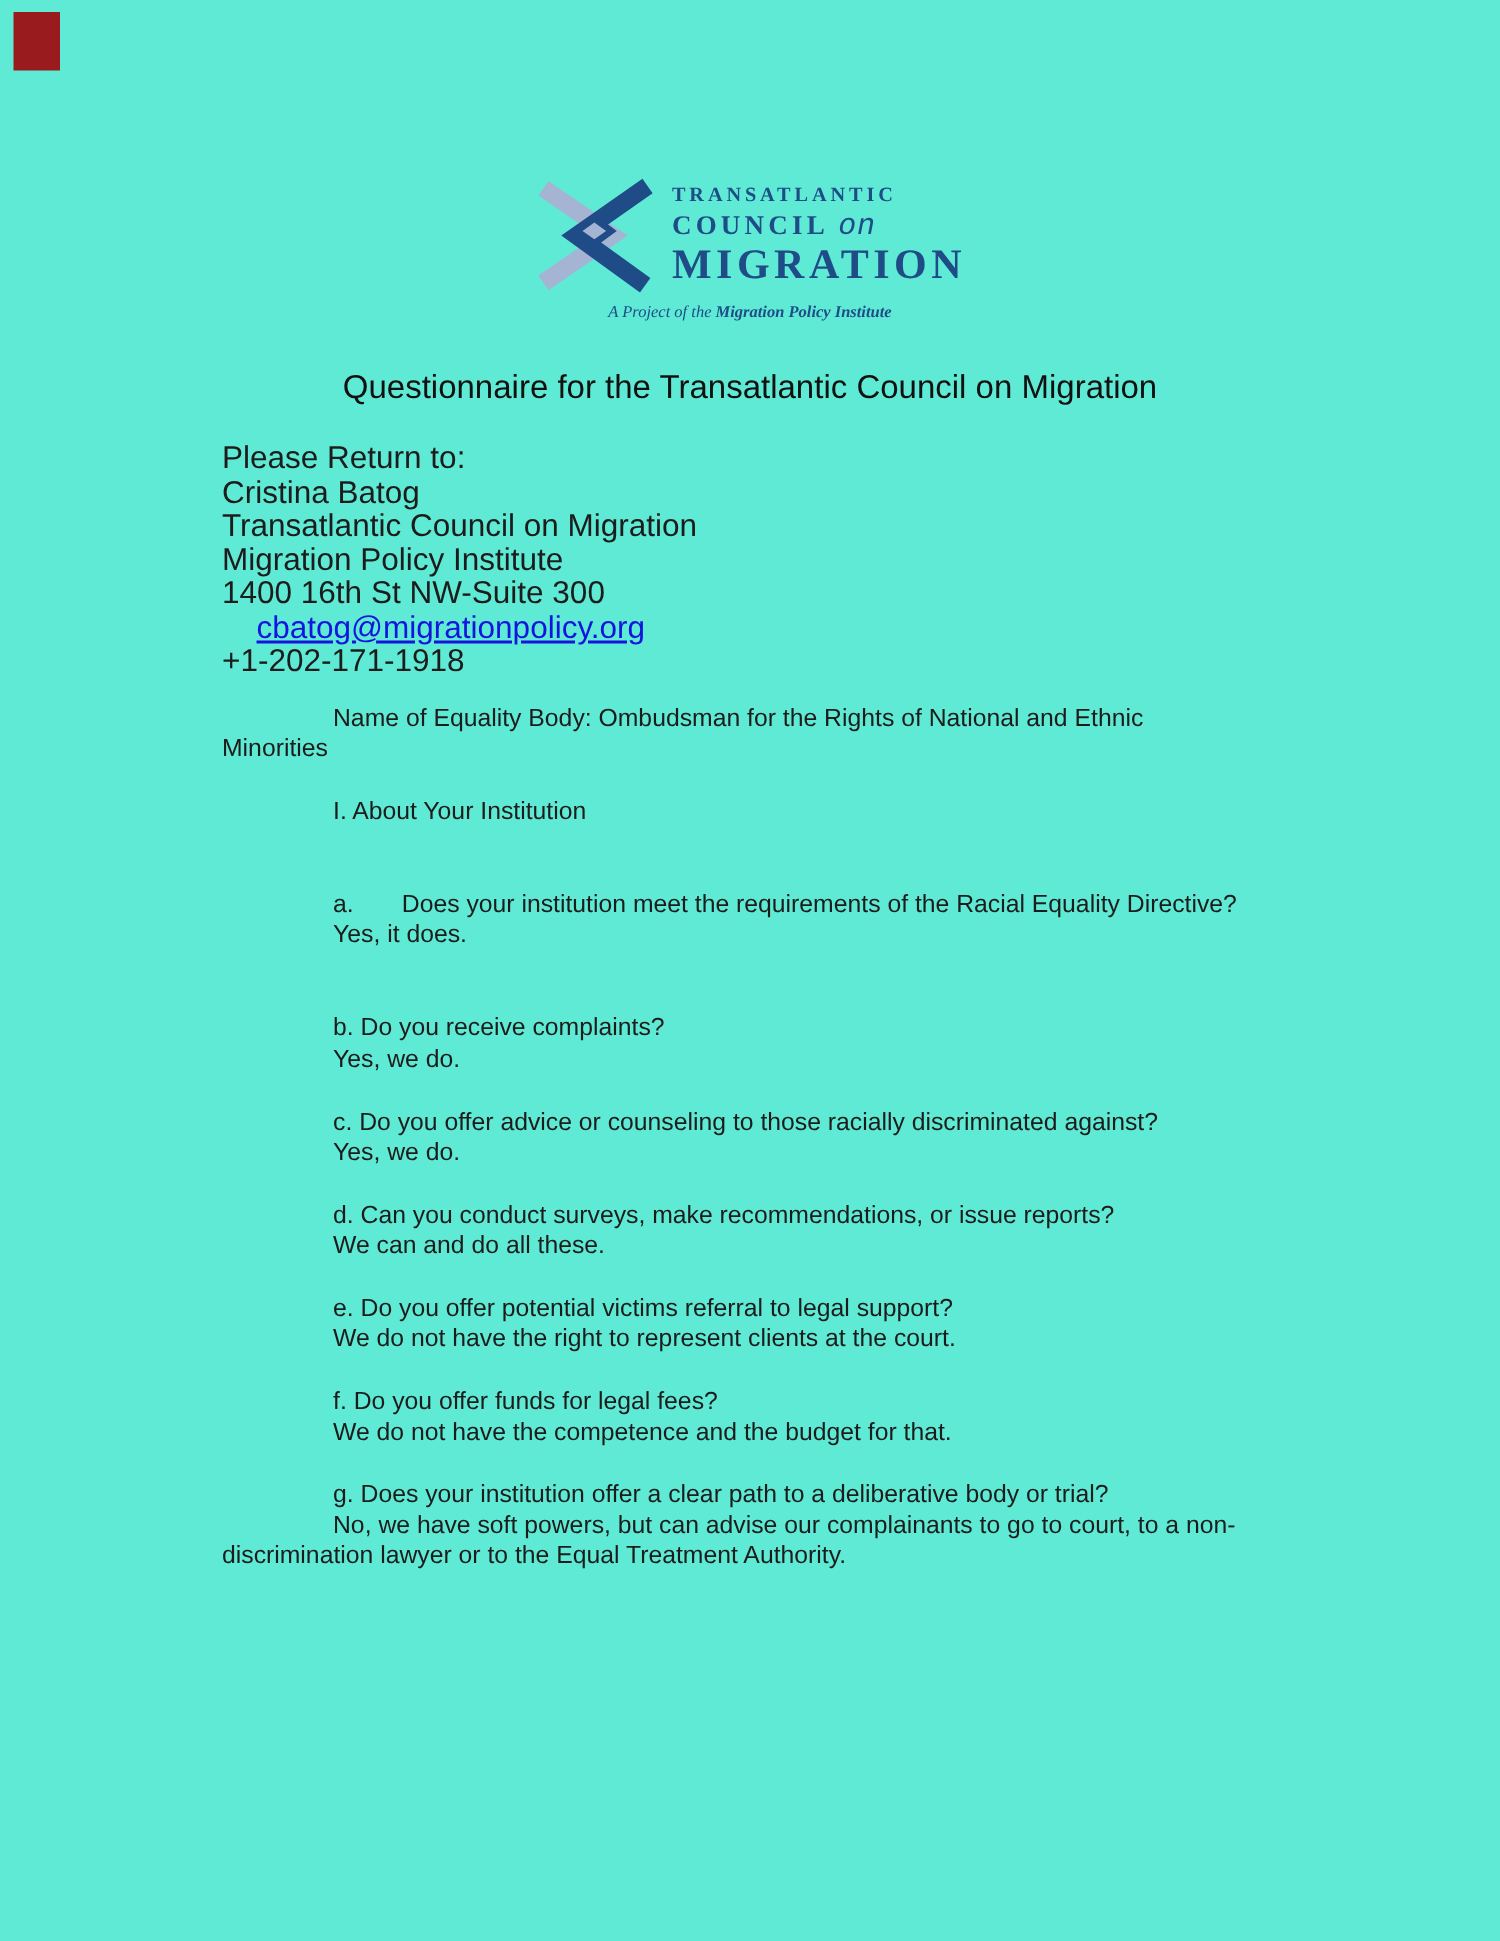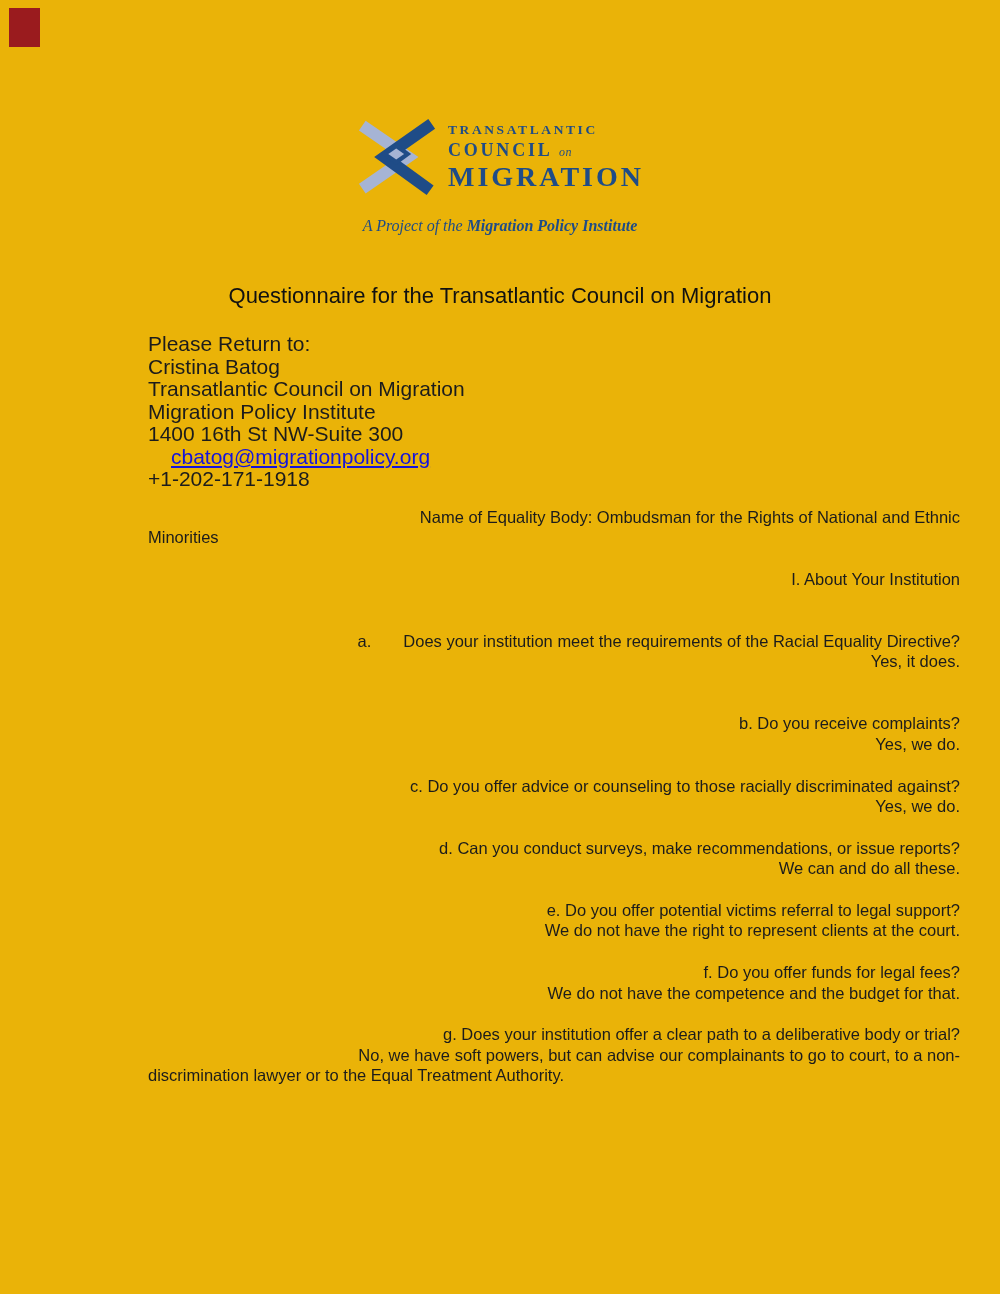--- a/index.html
+++ b/index.html
@@ -8,21 +8,21 @@
     --link_blue: #1414dd;
     --text: #1c1c1c;
     --marker_red: #9a1b1e;
   }
   * { margin: 0; padding: 0; box-sizing: border-box; }
   html, body { background: #ffffff; }
   .page {
     position: relative;
     width: 1000px;
     height: 1294px;
-    background: #eab308;
+    background: #5eead4;
     font-family: "Liberation Sans", sans-serif;
     color: var(--text);
     overflow: hidden;
   }
   .red-marker {
     position: absolute;
     left: 9px;
     top: 8px;
     width: 31px;
     height: 39px;
@@ -42,32 +42,32 @@
   .logo-mark { width: 82px; height: 79px; display: block; }
   .logo-text {
     display: flex;
     flex-direction: column;
     align-items: flex-start;
     color: var(--navy);
     font-family: "Liberation Serif", serif;
   }
   .logo-line1 { font-size: 13.5px; letter-spacing: 2.6px; font-weight: bold; line-height: 17px; }
   .logo-line2 { font-size: 18px; letter-spacing: 2.8px; font-weight: bold; line-height: 24px; }
-  .logo-line2 .on { font-style: italic; font-weight: normal; letter-spacing: 0.5px; text-transform: none; font-size: 12px; }
+  .logo-line2 .on { font-style: italic; font-weight: normal; letter-spacing: 0.5px; text-transform: none; font-size: 20px; font-family: Liberation Mono, monospace; }
   .logo-line3 { font-size: 28px; letter-spacing: 3px; font-weight: bold; line-height: 26px; }
   .tagline {
-    margin-top: 22px;
+    margin-top: 7px;
     font-family: "Liberation Serif", serif;
     font-style: italic;
-    font-size: 16px;
+    font-size: 11px;
     color: var(--navy);
   }
   .tagline b { font-weight: bold; }
   .doc-title {
-    margin-top: 48px;
+    margin-top: 31px;
     text-align: center;
     font-size: 22px;
     color: #111;
   }
   .contact {
     margin: 24px 0 0 148px;
     font-size: 21px;
     line-height: 22.5px;
   }
   .cline { white-space: pre; min-height: 22.5px; }
@@ -76,21 +76,21 @@
     text-decoration: underline;
     cursor: pointer;
     margin-left: 23px;
   }
   .doc-body {
     margin: 16px 40px 0 148px;
     font-size: 16.5px;
     line-height: 20.7px;
   }
   .line { white-space: pre; min-height: 20.7px; }
-  .line.ind { padding-left: 74px; text-align: right; }
+  .line.ind { padding-left: 74px; }
 </style>
 </head>
 <body>
 
 <div class="page">
 
   <div class="red-marker"></div>
 
   <div class="logo-wrap">
     <div class="logo-row">

